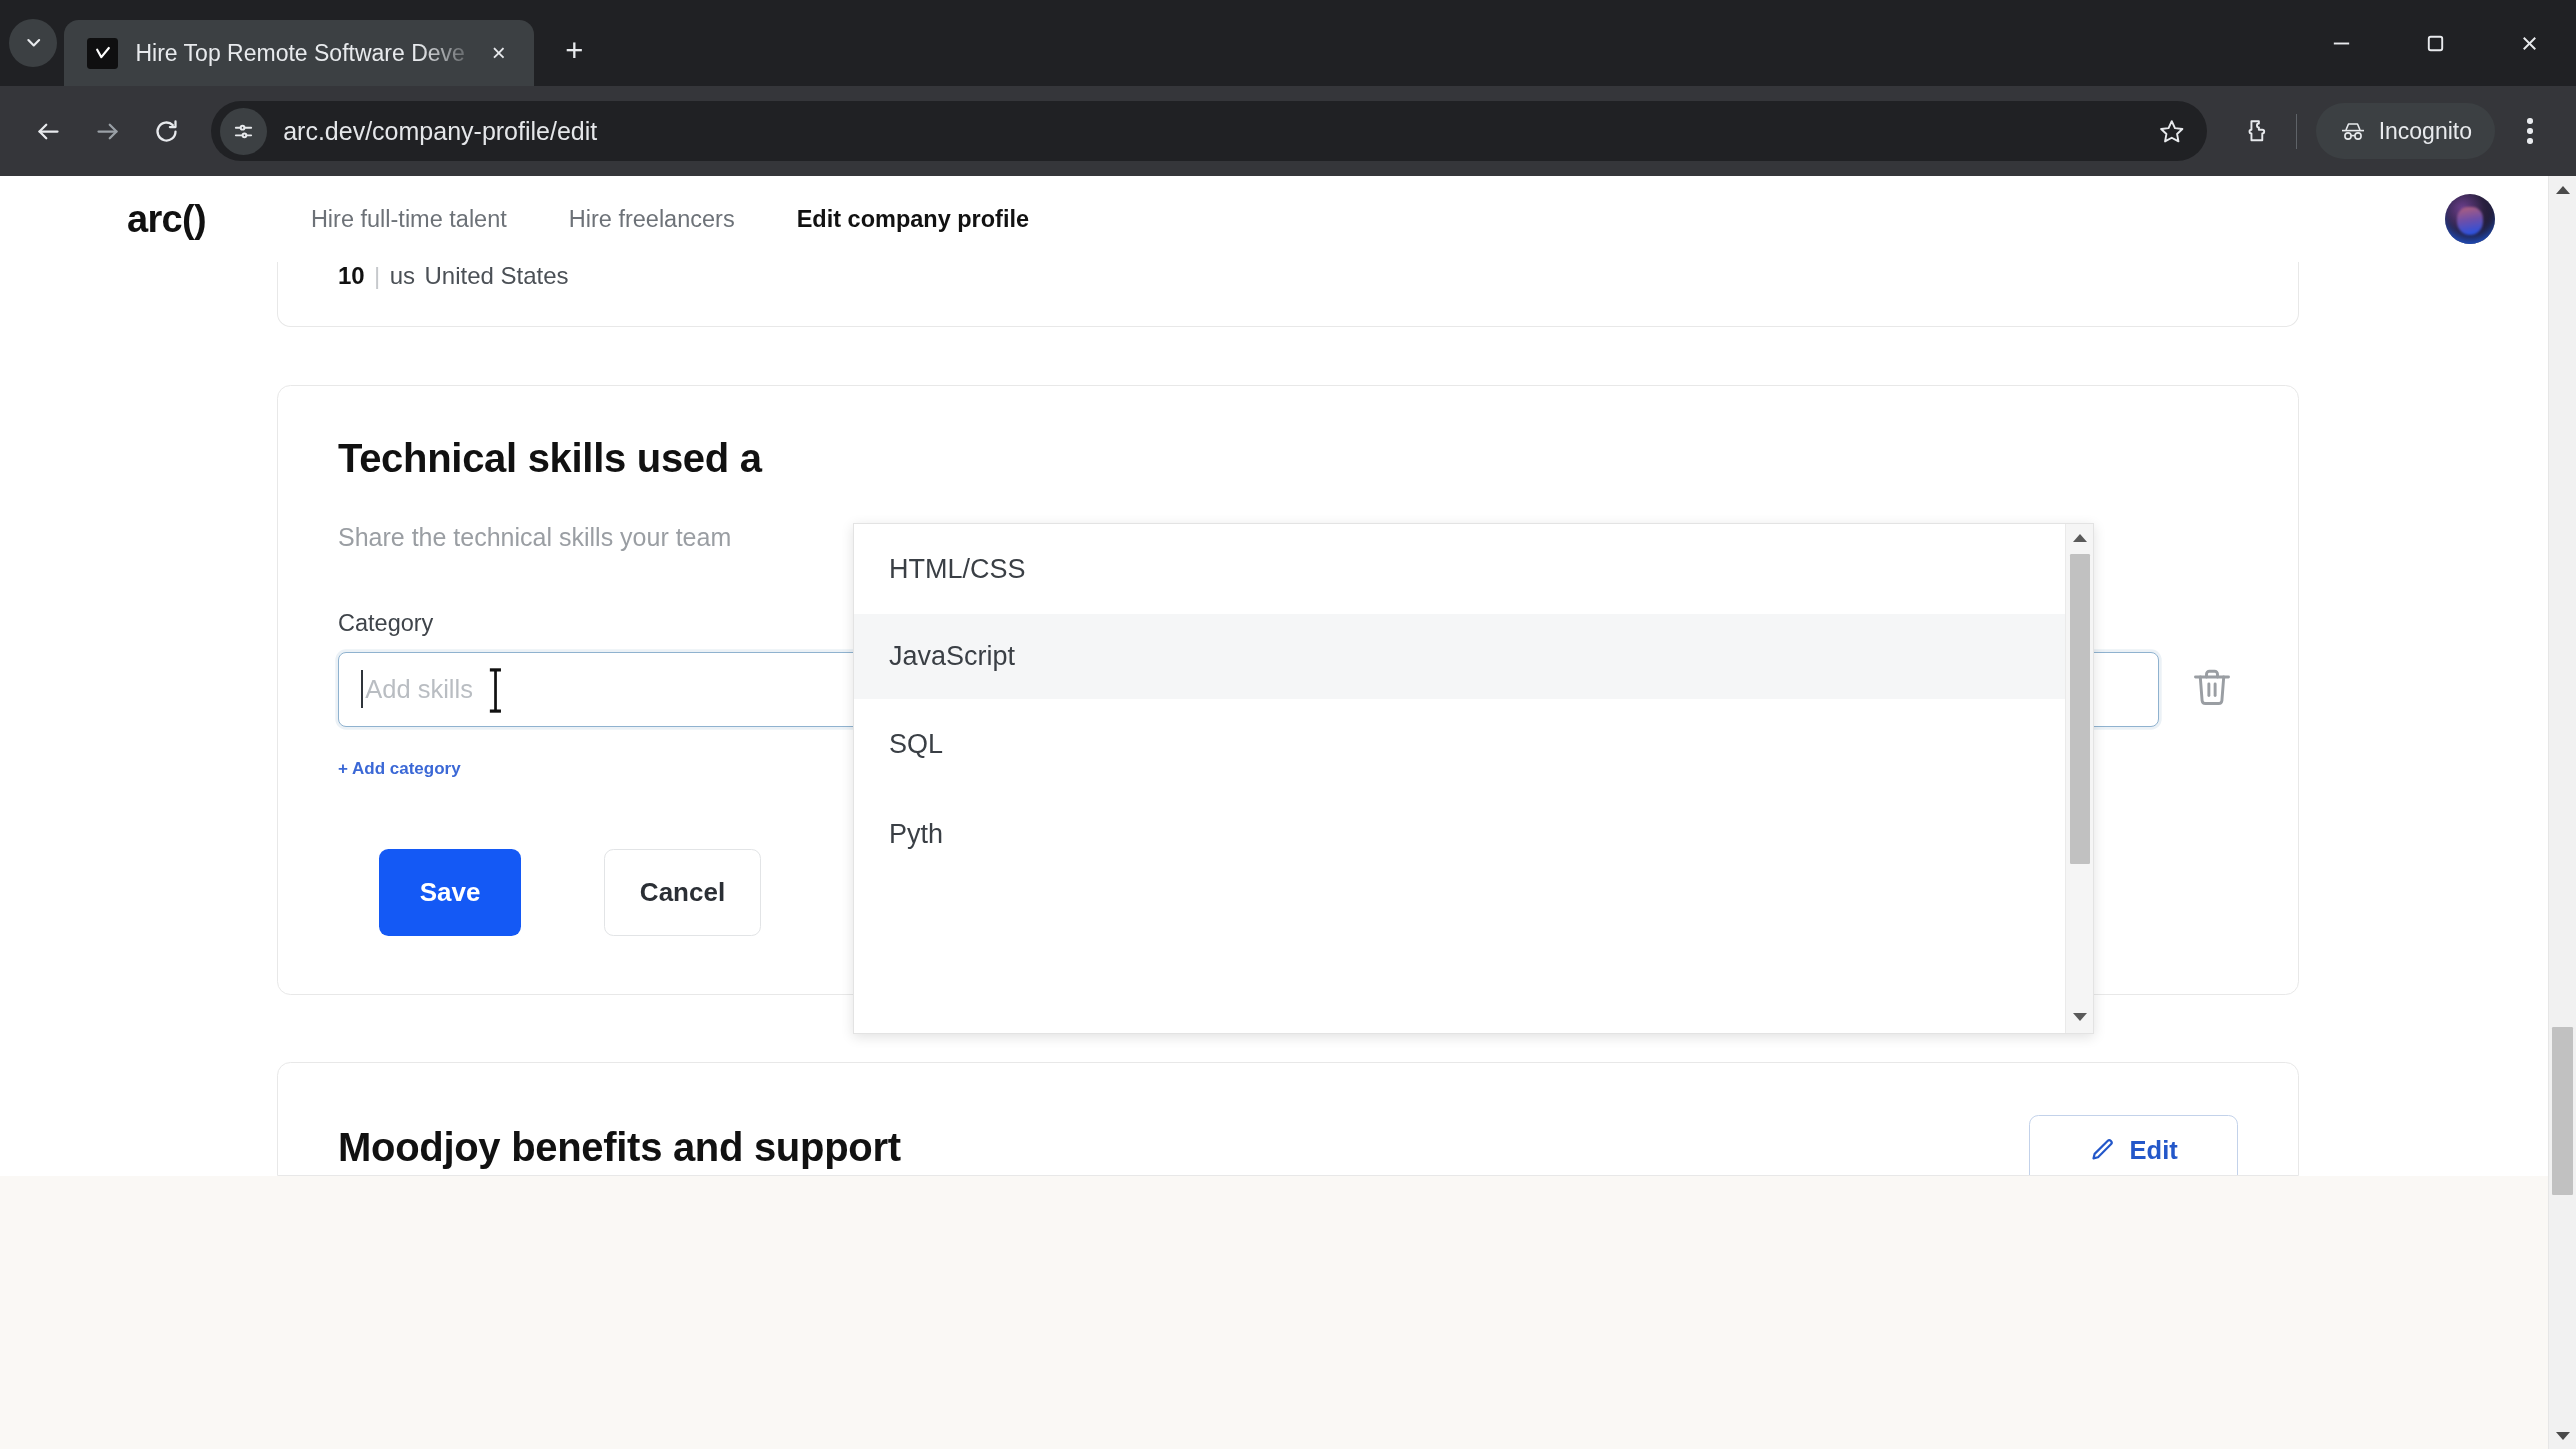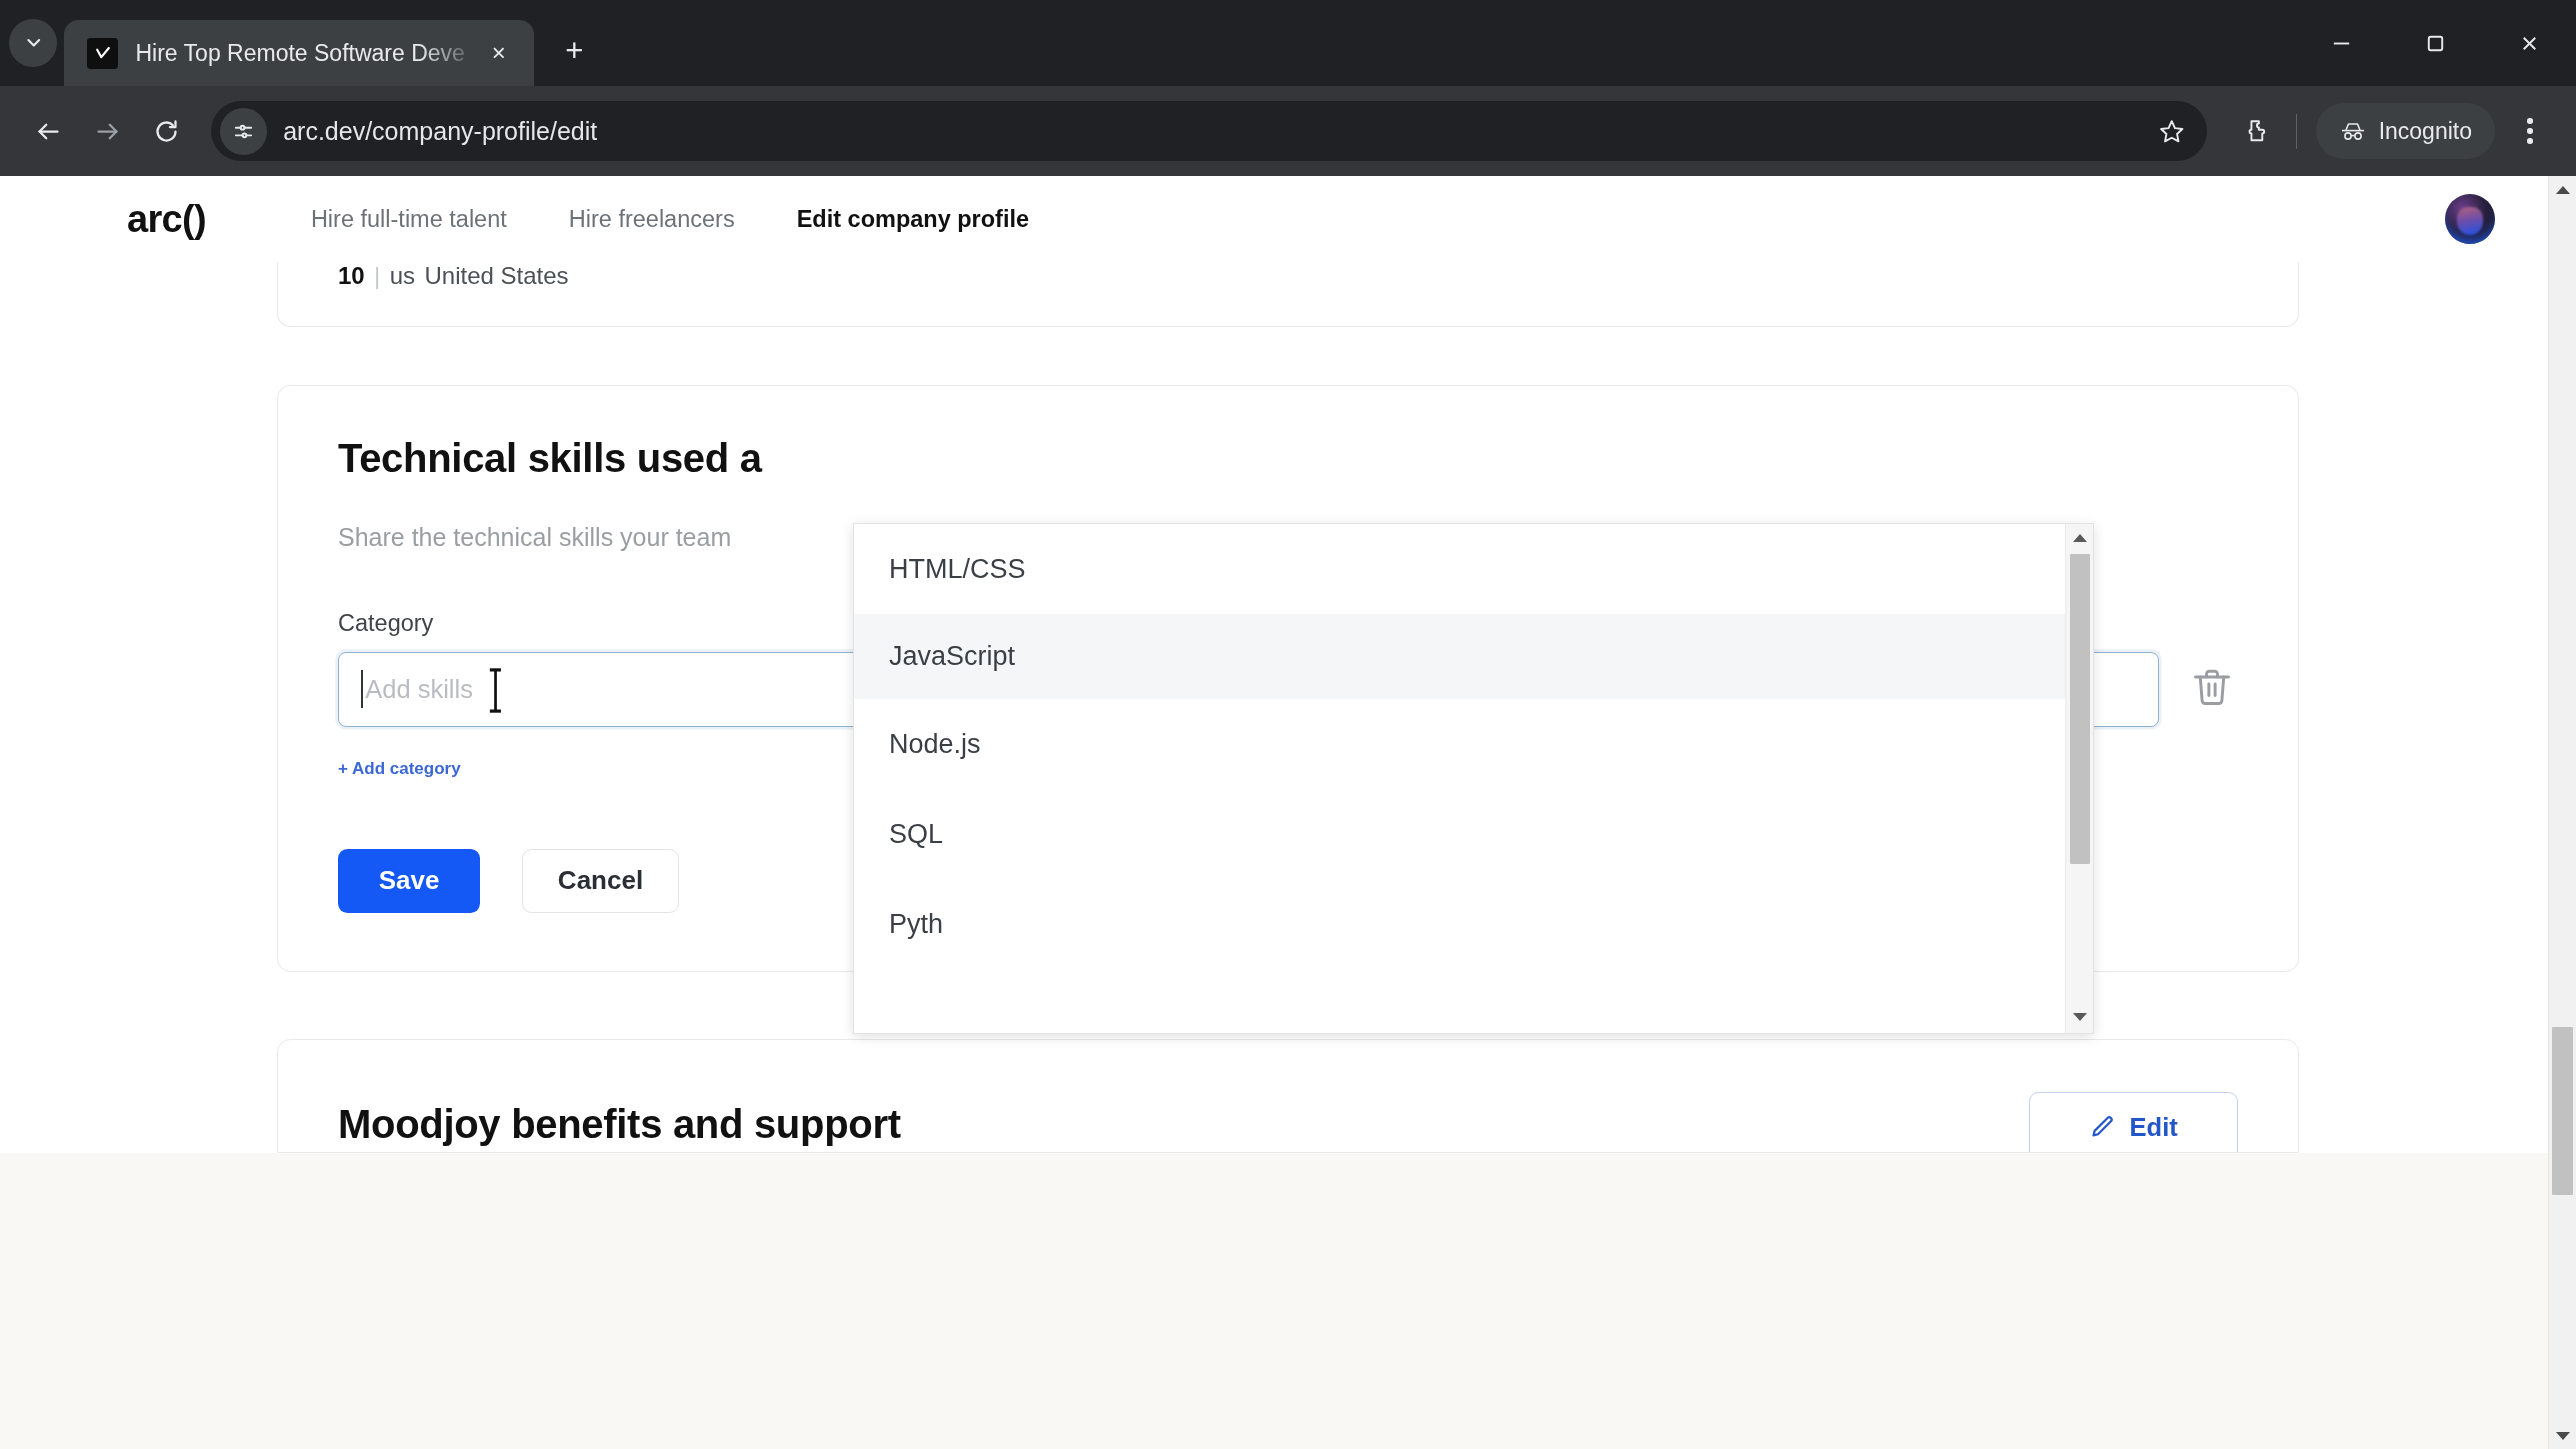--- a/index.html
+++ b/index.html
@@ -189,22 +189,22 @@
     position:absolute; left: 149px; top: 12px;
     width: 14.8px; height: 51px;
   }
   .trash { width: 48px; height: 48px; flex:none; color:#9a9ea3; }
   .trash svg { width: 44px; height: 44px; }
 
   .add-cat { font-size: 17px; color:#3b68d6; font-weight:600; margin-top: 32px; display:inline-block;}
 
   .btn-row { display:flex; gap: 42px; margin-top: 70px; }
   .btn {
-    height: 64px; border-radius: 9.4px; display:flex; align-items:center;
-    justify-content:center; font-size: 26px; font-weight:700;
+    height: 87px; border-radius: 9.4px; display:flex; align-items:center;
+    justify-content:center; font-size: 26px; font-weight:700;margin-left:41px;
   }
   .btn-save { width: 142px; background:#1459f5; color:#fff; }
   .btn-cancel { width: 157px; background:#fff; color:#2b2f35; border:1.3px solid #e2e4e6; }
 
   .card-bottom {
     margin: 67px auto 0 auto; width: 2022px;
     background:#fff; border:1.3px solid #e8e8e8; border-radius: 13.4px 13.4px 0 0;
     padding: 62px 60px 0 60px; height: 114px; overflow:hidden;
     display:flex; align-items:flex-start; justify-content: space-between;
   }
@@ -445,21 +445,20 @@
           <span>Edit</span>
         </div>
       </div>
 
     </div>
 
     <div class="dropdown">
       <div class="dd-list">
         <div class="dd-item">HTML/CSS</div>
         <div class="dd-item first">JavaScript</div>
-        <div class="dd-item">Node.js</div>
         <div class="dd-item">SQL</div>
         <div class="dd-item clipped">Pyth</div>
       </div>
       <div class="dd-scroll">
         <div class="dd-arrow up">
             <i></i>
           </div>
         <div class="dd-thumb"></div>
         <div class="dd-arrow down" style="position:absolute;bottom:2.7px;left:0;right:0;">
             <i></i>

